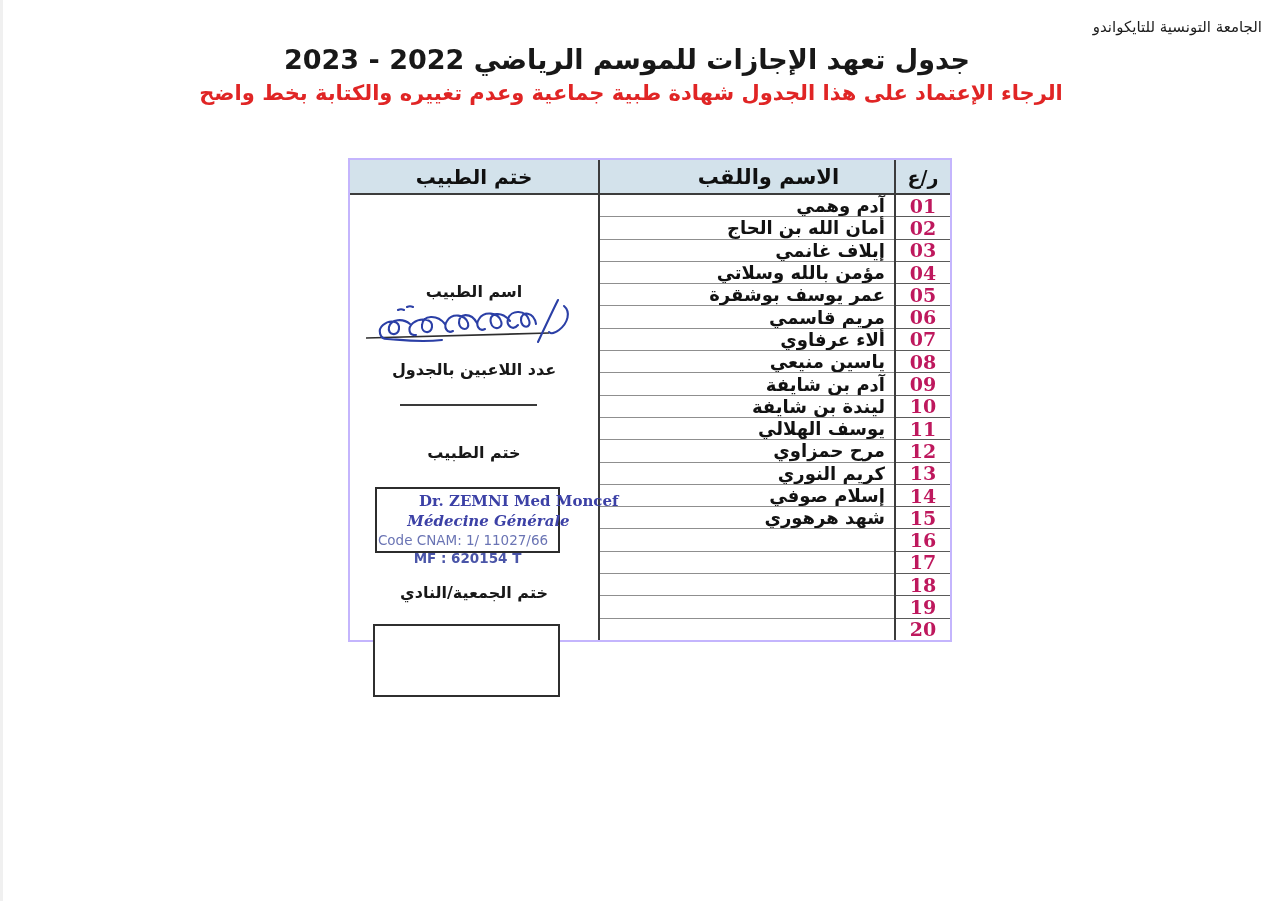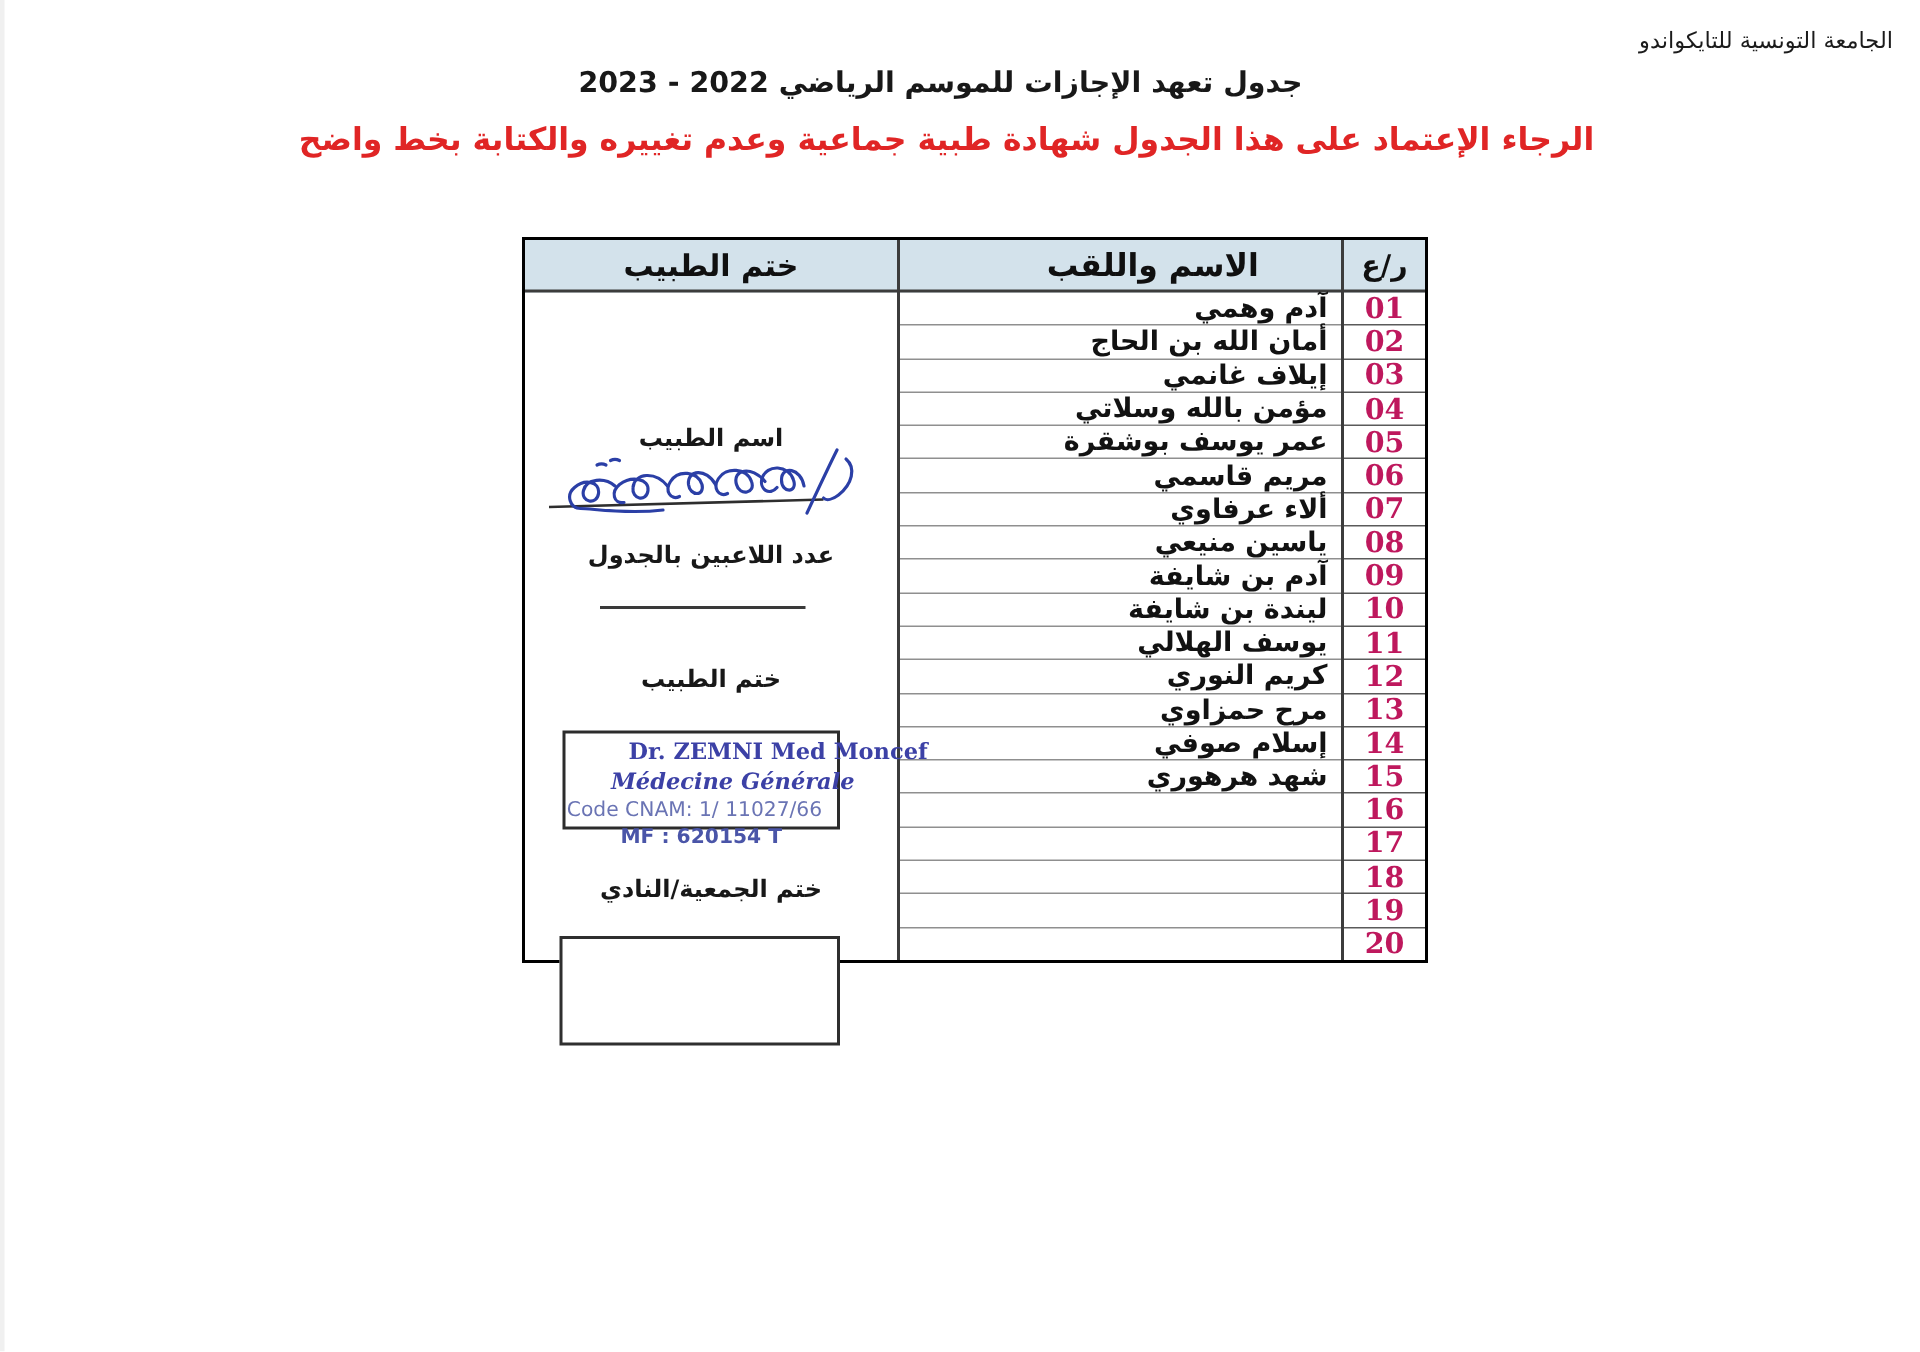--- a/index.html
+++ b/index.html
@@ -10,30 +10,30 @@
     color:#141414;
   }
   .scan-edge{position:absolute;left:0;top:0;width:3px;height:100%;background:#e9e9e9;opacity:.7;}
   .org-name{
     position:absolute;top:18px;right:18px;direction:rtl;
     font-size:15px;color:#1b1b1b;letter-spacing:0;
   }
   .headline-wrap{position:absolute;top:0;left:0;width:1254px;text-align:center;}
   .doc-title{
     position:absolute;top:44px;left:0;width:100%;direction:rtl;
-    font-size:19px;font-weight:bold;color:#181818;
+    font-size:27px;font-weight:bold;color:#181818;
   }
   .doc-subtitle{
     position:absolute;top:81px;left:4px;width:100%;direction:rtl;
     font-size:21px;font-weight:bold;color:#e02525;
   }
   
   .ttable{
     position:absolute;left:348px;top:158px;width:604px;height:484px;
-    border:2px solid #000000;box-sizing:border-box;
+    border:2px solid #c4b5fd;box-sizing:border-box;
     display:flex;flex-direction:row;
   }
   .col{display:flex;flex-direction:column;box-sizing:border-box;}
   .col-stamp{width:248px;}
   .col-name{width:296px;border-left:2px solid #3c3c3c;}
   .col-num{flex:1;border-left:2px solid #3c3c3c;}
   .th{
     height:33px;flex:0 0 33px;background:#d3e2eb;border-bottom:2px solid #3c3c3c;
     display:flex;align-items:center;justify-content:center;direction:rtl;
     font-weight:bold;color:#101010;
@@ -130,22 +130,22 @@
     <div class="cell">أمان الله بن الحاج</div>
     <div class="cell">إيلاف غانمي</div>
     <div class="cell">مؤمن بالله وسلاتي</div>
     <div class="cell">عمر يوسف بوشقرة</div>
     <div class="cell">مريم قاسمي</div>
     <div class="cell">ألاء عرفاوي</div>
     <div class="cell">ياسين منيعي</div>
     <div class="cell">آدم بن شايفة</div>
     <div class="cell">ليندة بن شايفة</div>
     <div class="cell">يوسف الهلالي</div>
+    <div class="cell">مرح حمزاوي</div>
     <div class="cell">كريم النوري</div>
-    <div class="cell">مرح حمزاوي</div>
     <div class="cell">إسلام صوفي</div>
     <div class="cell">شهد هرهوري</div>
     <div class="cell"></div>
     <div class="cell"></div>
     <div class="cell"></div>
     <div class="cell"></div>
     <div class="cell"></div>
   </div>
 
   <div class="col col-num">

